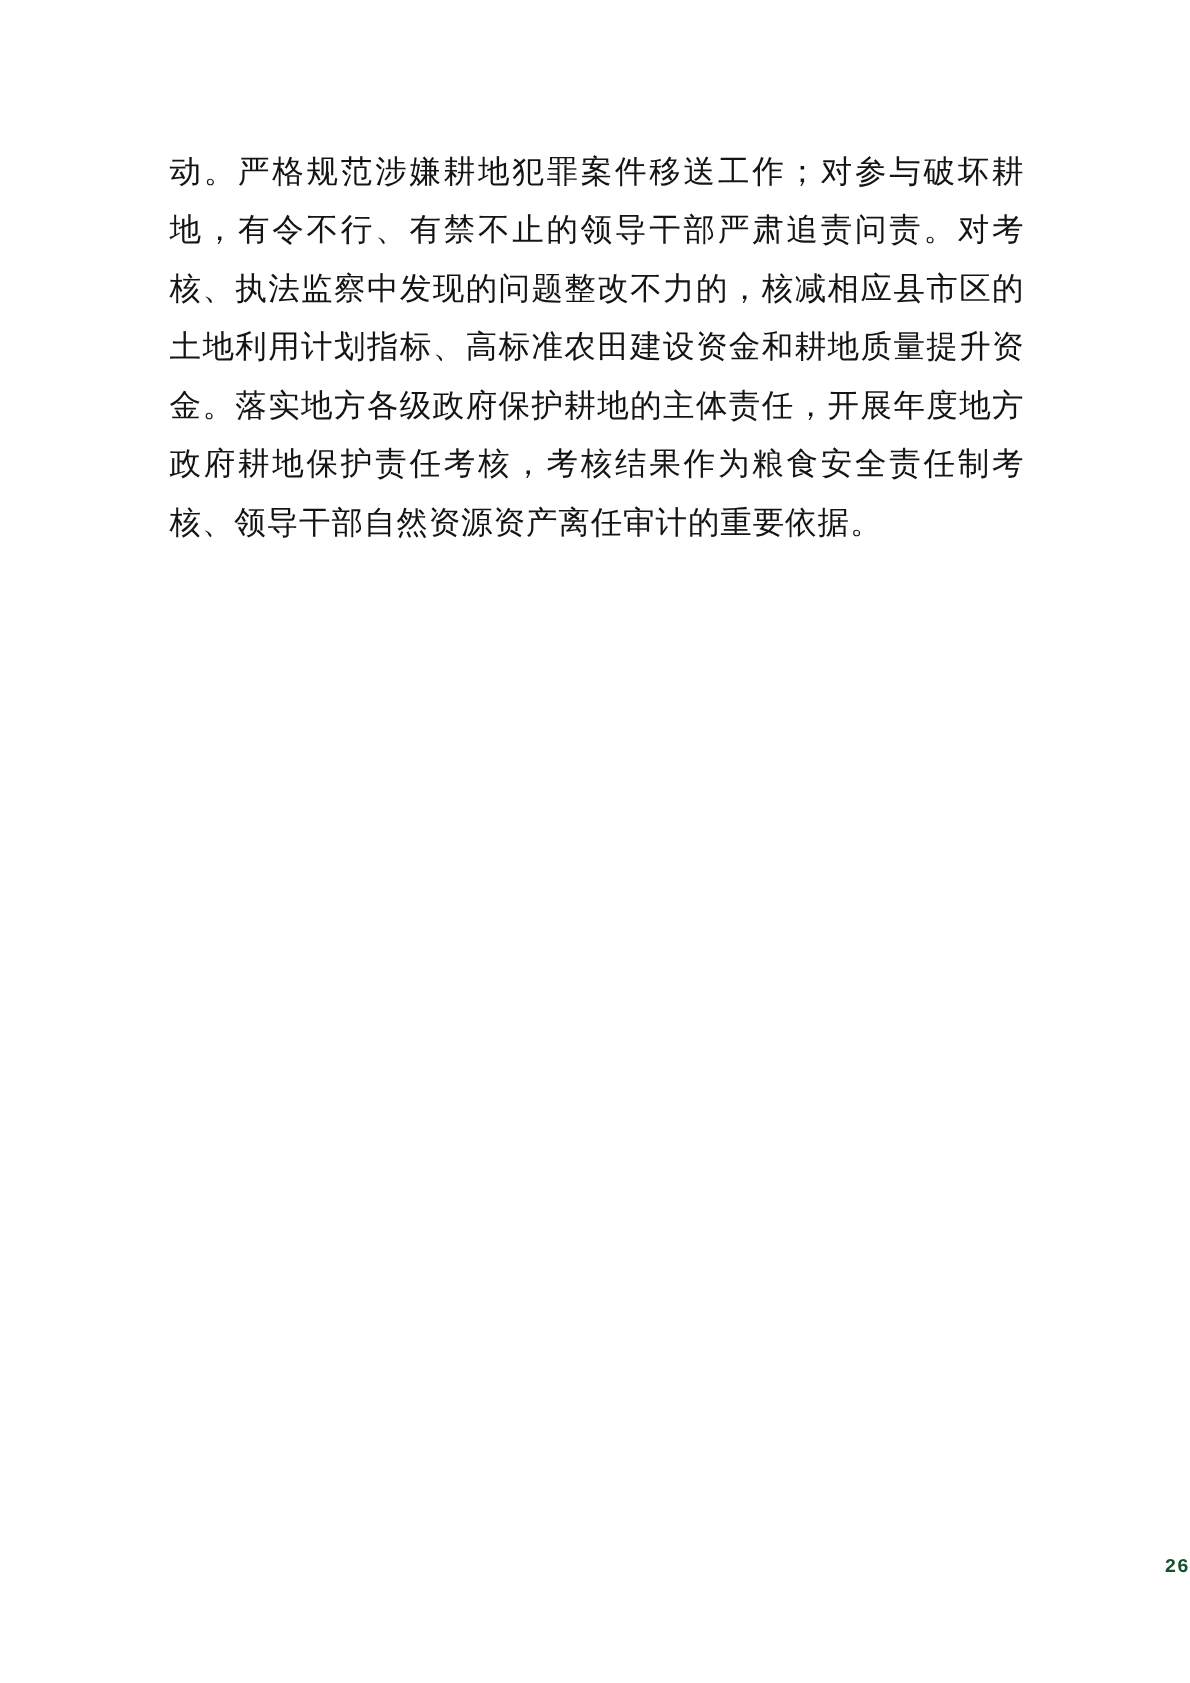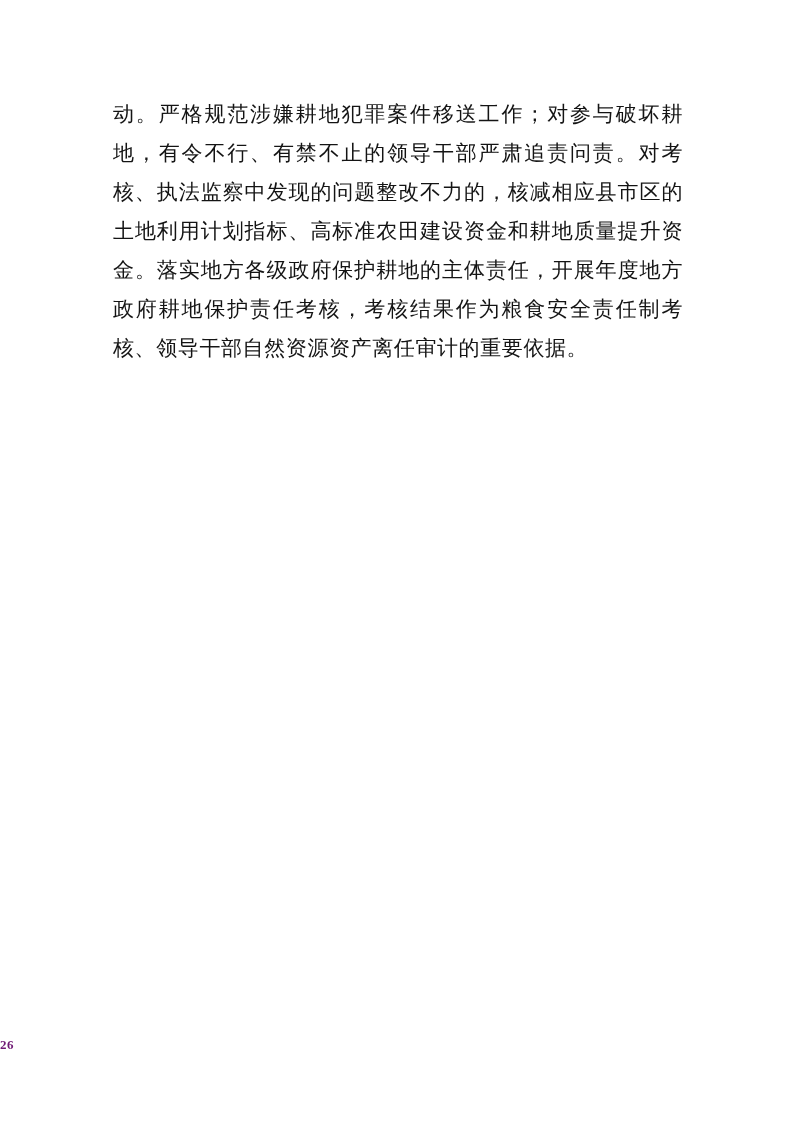--- a/index.html
+++ b/index.html
@@ -35,25 +35,25 @@
   }
   .body-text p {
     margin: 0;
     text-indent: 0;
   }
   .page-number {
     position: absolute;
     left: 0;
     right: 0;
     top: 1037px;
-    text-align: left;
+    text-align: right;
     font-size: 13px;
-    font-family: Liberation Serif, serif;
+    font-family: Liberation Mono, monospace;
     font-weight: bold;
-    color: #701a75;
+    color: #14532d;
     letter-spacing: 0.5px;
   }
 </style>
 </head>
 <body>
 
 <div class="page">
 
   <div class="body-text">
     <p>动。严格规范涉嫌耕地犯罪案件移送工作；对参与破坏耕地，有令不行、有禁不止的领导干部严肃追责问责。对考核、执法监察中发现的问题整改不力的，核减相应县市区的土地利用计划指标、高标准农田建设资金和耕地质量提升资金。落实地方各级政府保护耕地的主体责任，开展年度地方政府耕地保护责任考核，考核结果作为粮食安全责任制考核、领导干部自然资源资产离任审计的重要依据。</p>

